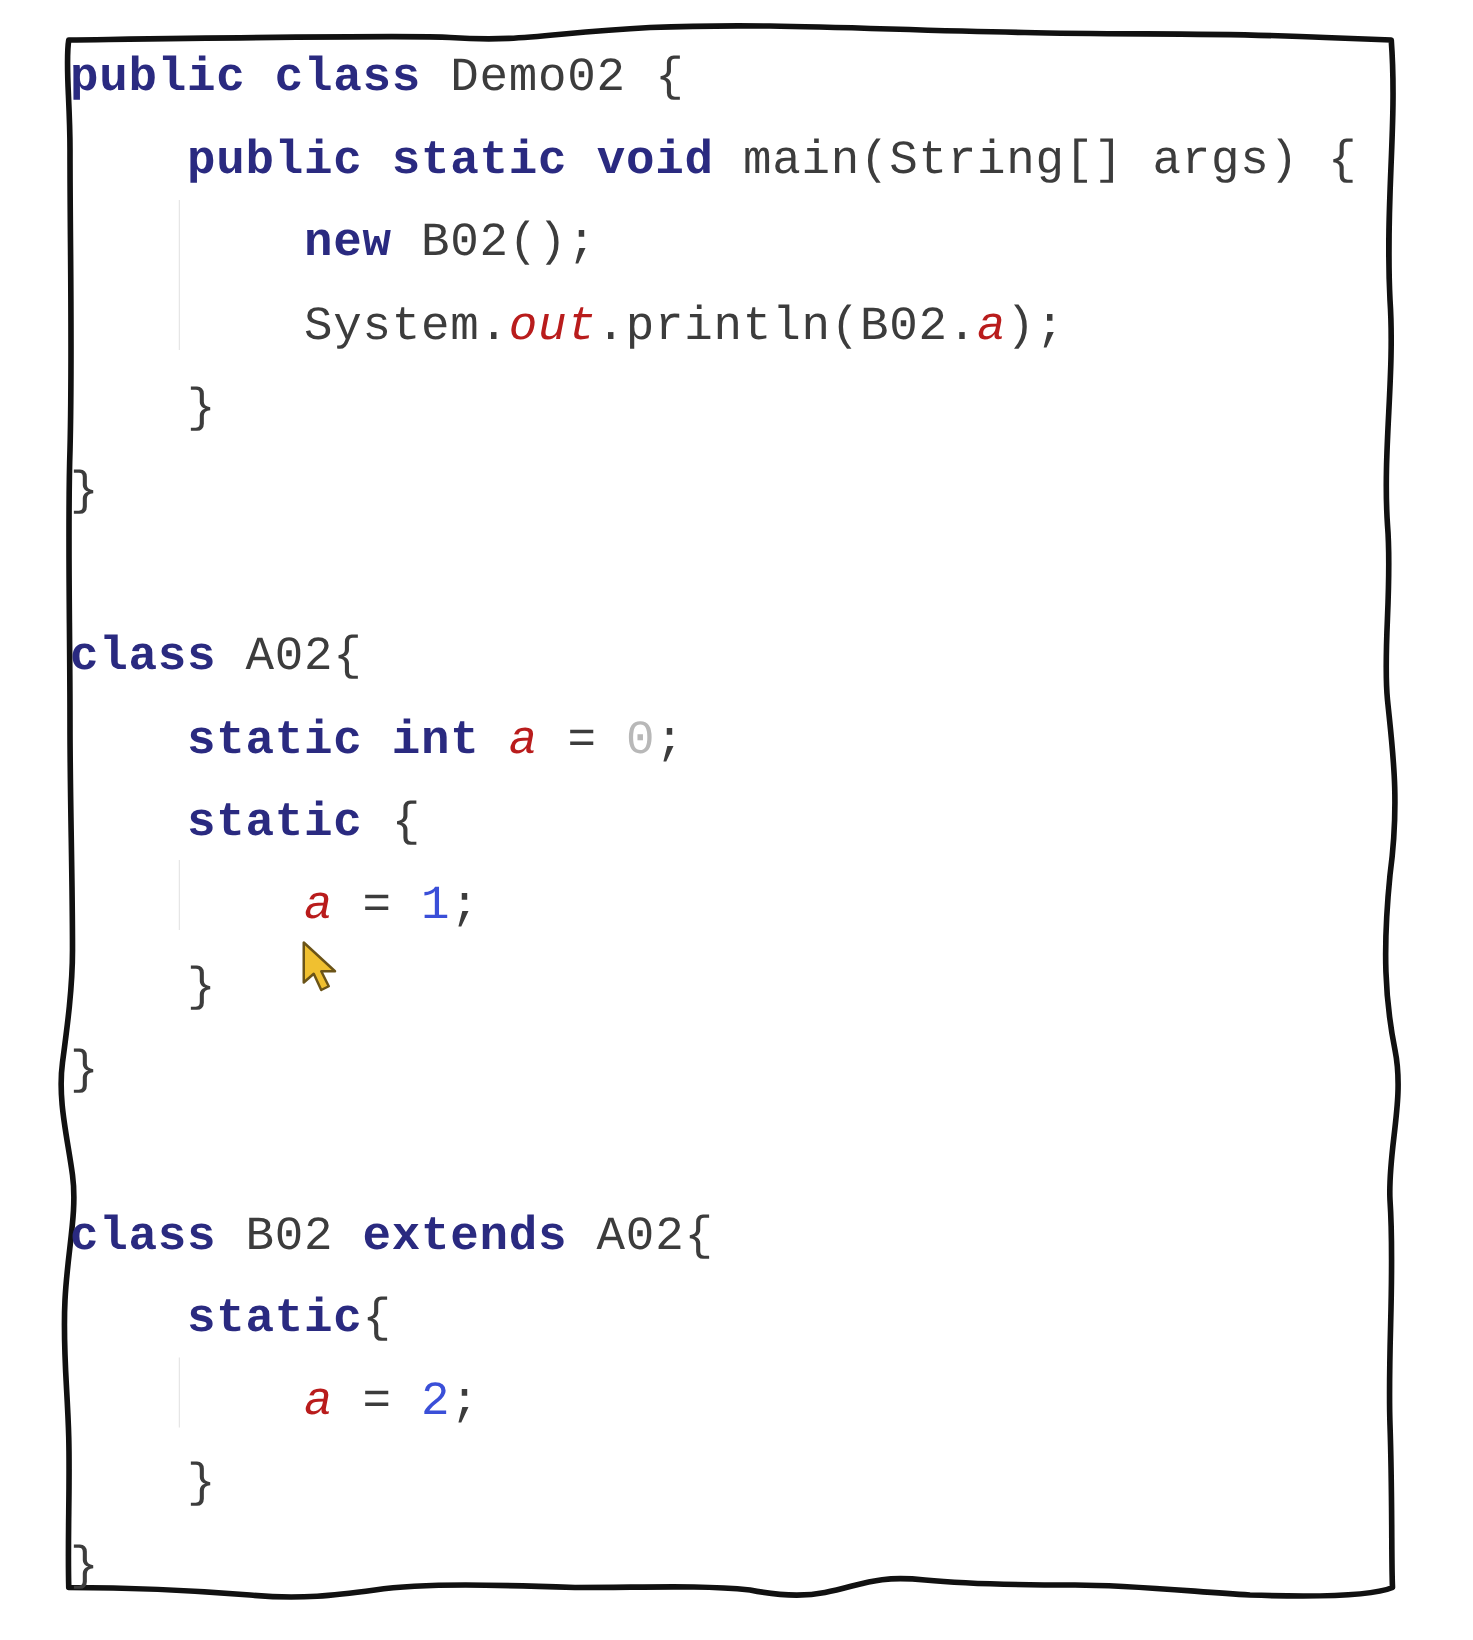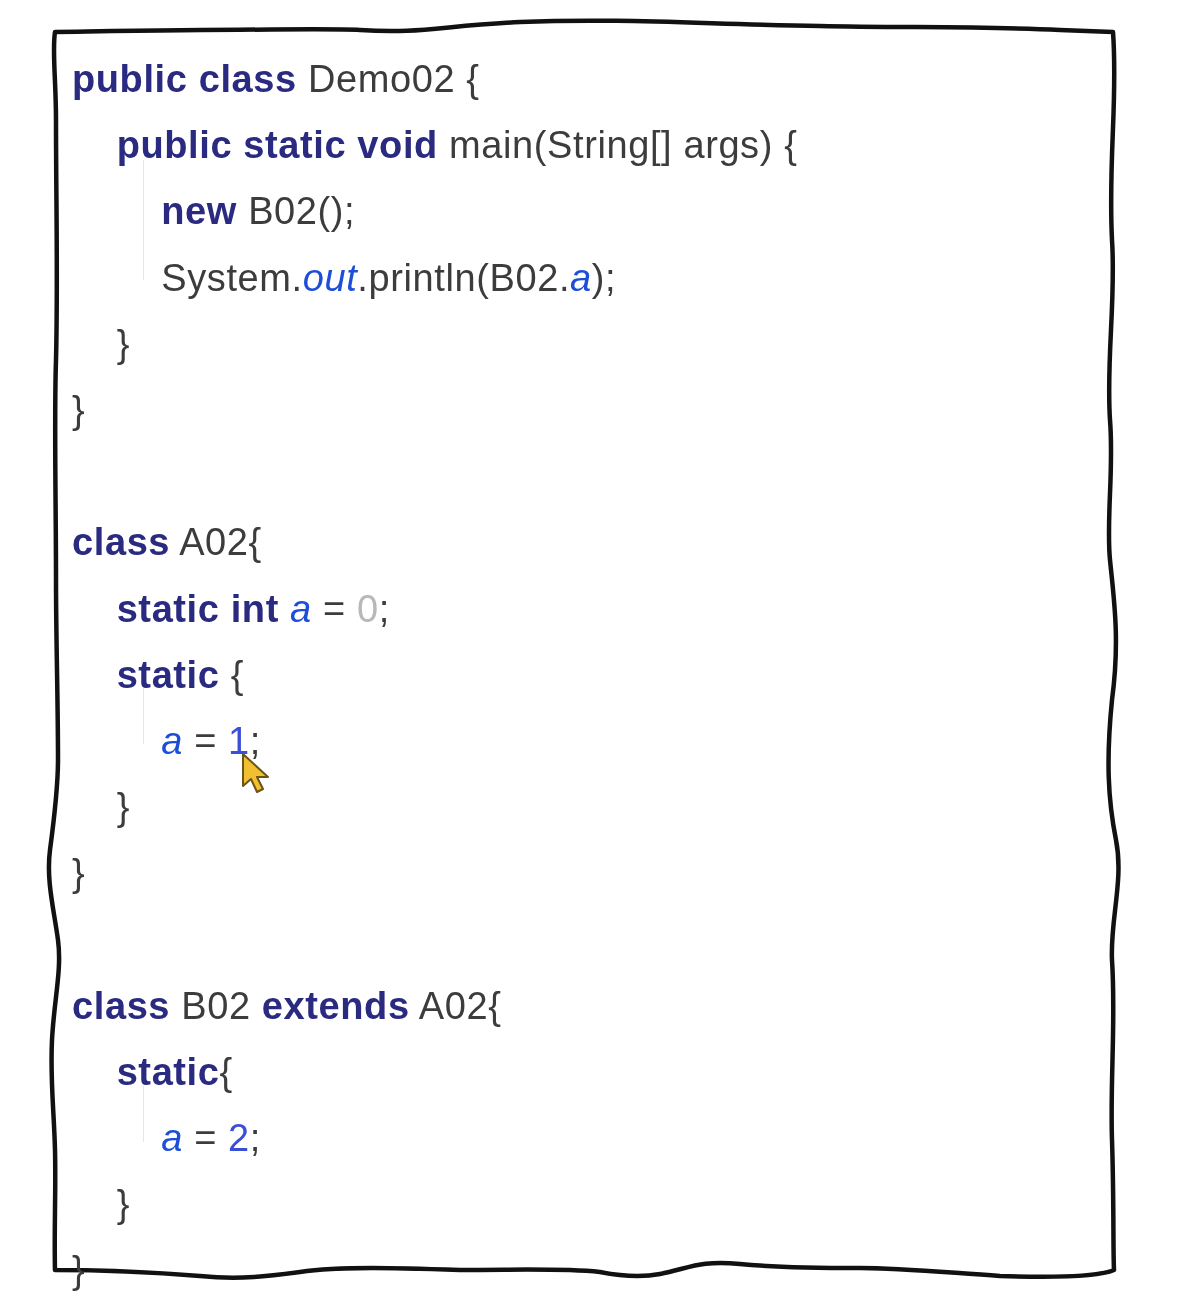--- a/index.html
+++ b/index.html
@@ -18,36 +18,36 @@
       left: 0;
       top: 0;
       width: 1178px;
       height: 1312px;
       pointer-events: none;
     }
     .code {
       position: absolute;
       left: 56px;
       top: 30px;
-      margin: 16px;
-      font-family: Liberation Sans, sans-serif;
+      margin: 0;
+      font-family: Liberation Mono, monospace;
       font-size: 38px;
       line-height: 66.2px;
       color: #3c3c3c;
       letter-spacing: 0.6px;
       white-space: pre;
       filter: blur(0.5px);
     }
     .line {
       display: block;
       height: 66.2px;
       position: relative;
     }
     .kw { color: #2a2a80; font-weight: bold; }
-    .field { color: #1d4ed8; font-style: italic; text-align: center; }
+    .field { color: #b91c1c; font-style: italic; text-align: center; }
     .num { color: #3a4fd8; }
     .num-dim { color: #b8b8b8; }
     .plain { color: #3c3c3c; }
     .guide {
       position: absolute;
       width: 1px;
       background: #e6e6e6;
     }
     .cursor {
       position: absolute;

